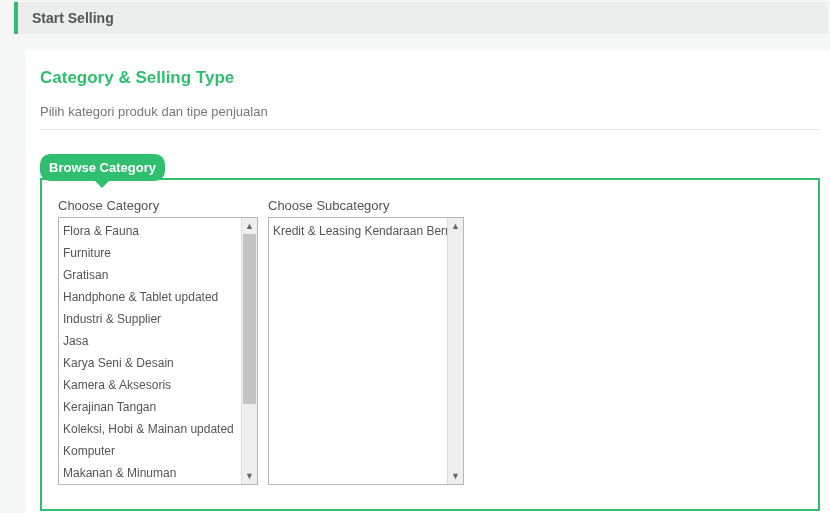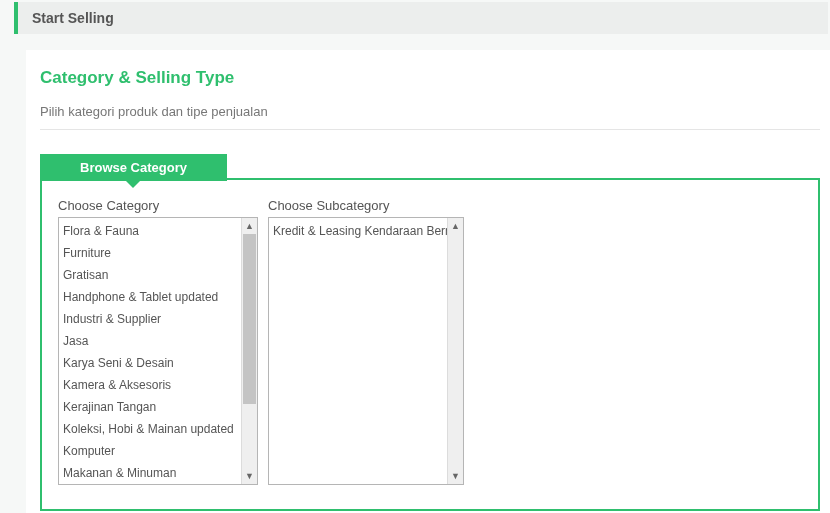--- a/index.html
+++ b/index.html
@@ -49,22 +49,23 @@
     padding: 18px 16px 24px 16px;
     margin-top: 4px;
   }
   .tab {
     position: absolute;
     top: -26px;
     left: -2px;
     background: #2fbf6e;
     color: #fff;
     font-weight: bold;
-    padding: 6px 40px;
+    padding: 6px 9px;
     font-size: 13px;
+    border-radius: 10px;
   }
   .tab::after {
     content: "";
     position: absolute;
     left: 50%;
     bottom: -7px;
     transform: translateX(-50%);
     border-left: 7px solid transparent;
     border-right: 7px solid transparent;
     border-top: 7px solid #2fbf6e;

